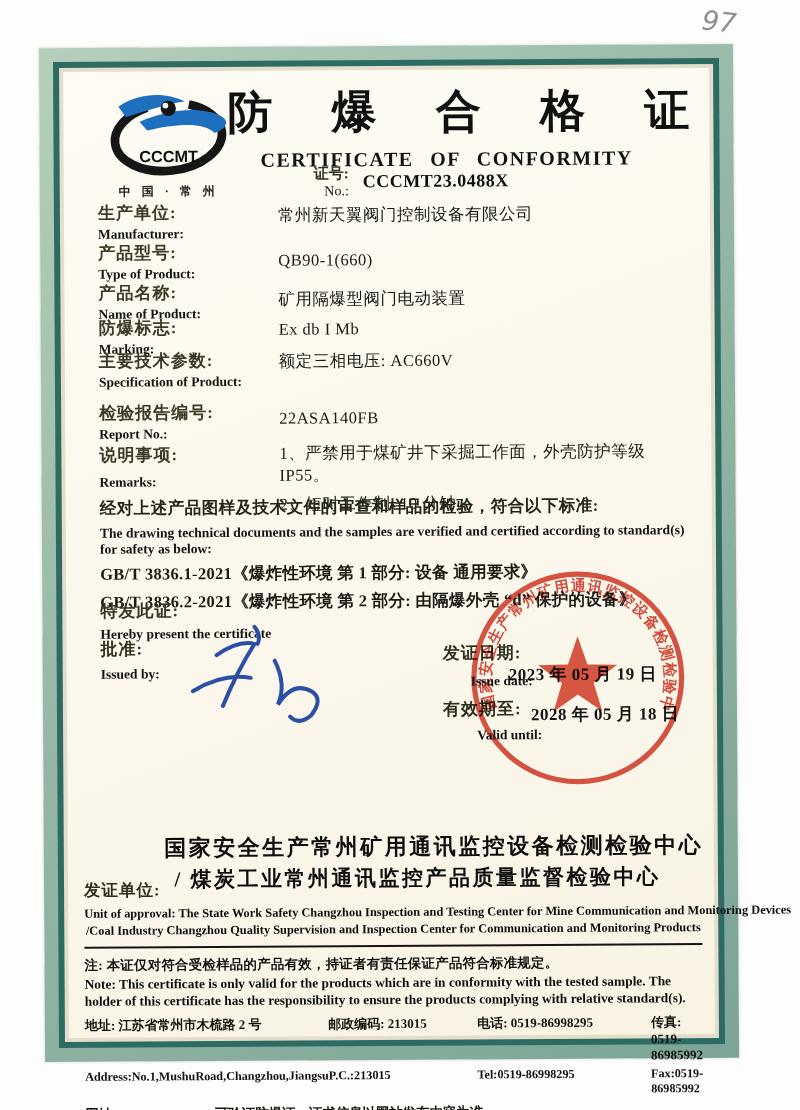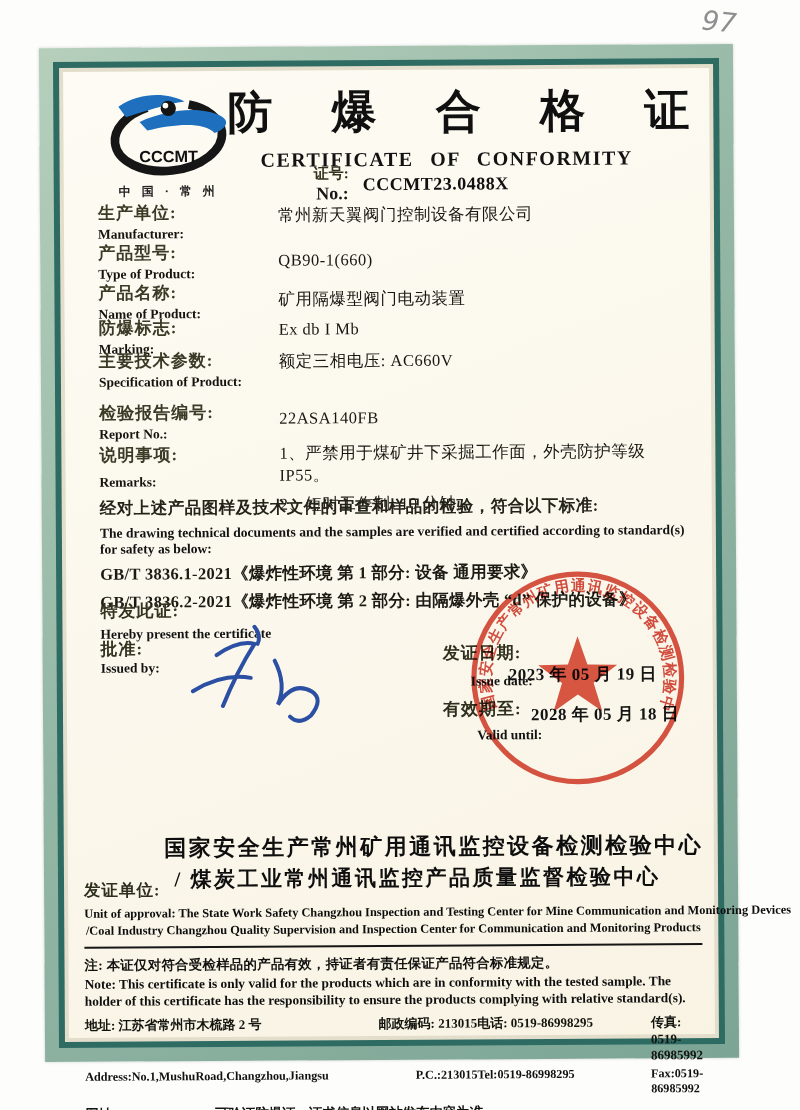--- a/index.html
+++ b/index.html
@@ -19,40 +19,40 @@
   .logo{position:absolute;left:26px;top:14px;width:158px;height:96px;}
   .logo-caption{position:absolute;left:26px;top:112px;width:158px;text-align:center;
     font-size:12px;letter-spacing:4px;font-weight:700;color:#222;}
   .titleblock{position:absolute;left:140px;top:12px;width:486px;text-align:center;}
   .title-zh{font-size:45px;font-weight:600;letter-spacing:24px;color:#101010;white-space:nowrap;
     margin-left:24px;}
   .title-en{font-size:20px;font-weight:600;letter-spacing:1.5px;word-spacing:10px;color:#131313;margin-top:6px;}
   .certno{position:absolute;left:250px;top:94px;width:400px;display:flex;align-items:center;}
   .certno-labels{text-align:right;}
   .certno-zh{font-size:15px;font-weight:600;color:#33331f;}
-  .certno-en{font-size:18px;font-weight:700;color:#161616;}
+  .certno-en{font-size:14px;font-weight:400;color:#161616;}
   .certno-value{font-size:18px;font-weight:600;letter-spacing:.5px;margin-left:14px;color:#101010;}
   
   .frow{position:absolute;left:34px;right:16px;}
   .flabel .zh{font-size:17px;font-weight:600;letter-spacing:1px;color:#3a3a26;}
   .flabel .en{font-size:13.5px;font-weight:600;color:#14140f;margin-top:2px;}
   .fvalue{position:absolute;left:180px;top:4px;font-size:16.5px;color:#181812;letter-spacing:.5px;}
   .fvalue .vline{margin-bottom:7px;}
   
   .standards{position:absolute;left:34px;top:426px;right:14px;}
   .std-zh{font-size:16.5px;font-weight:600;letter-spacing:.5px;color:#23231a;}
   .std-en{font-size:13.6px;font-weight:600;color:#121212;margin-top:6px;}
   .std-item{font-size:16.5px;font-weight:600;color:#1b1b14;margin-top:6px;letter-spacing:.3px;}
   
   .present{position:absolute;left:34px;top:528px;}
   .present .zh{font-size:17px;font-weight:600;letter-spacing:1px;color:#32321f;}
   .present .en{font-size:13.5px;font-weight:600;color:#121212;margin-top:4px;}
   .approve{position:absolute;left:34px;top:566px;}
   .approve .zh{font-size:17px;font-weight:600;letter-spacing:1px;color:#32321f;}
-  .approve .en{font-size:13.5px;font-weight:600;color:#121212;}
+  .approve .en{font-size:13.5px;font-weight:600;color:#121212;margin-top:6px;}
   .signature{position:absolute;left:104px;top:548px;width:185px;height:115px;}
   .dates{position:absolute;left:370px;top:570px;width:270px;z-index:1;}
   .d-zh{font-size:17px;font-weight:600;letter-spacing:1px;color:#2f2f1d;}
   .d-en{font-size:13.5px;font-weight:600;color:#121212;}
   .d-val{font-size:17px;font-weight:600;color:#141414;letter-spacing:.5px;}
   .row-issue-zh{position:absolute;left:6px;top:2px;}
   .row-issue-val{position:absolute;left:72px;top:24px;white-space:nowrap;}
   .row-issue-en{position:absolute;left:34px;top:34px;font-family:Liberation Serif, serif;}
   .row-valid-zh{position:absolute;left:6px;top:58px;}
   .row-valid-val{position:absolute;left:70px;top:64px;white-space:nowrap;margin-left:24px;}
@@ -65,21 +65,21 @@
   .appr-label{font-size:16.5px;font-weight:600;letter-spacing:1px;color:#2e2e1c;padding-top:6px;white-space:nowrap;margin-top:40px;}
   .appr-zh1{font-size:22px;font-weight:700;letter-spacing:2.5px;color:#0e0e0e;white-space:nowrap;margin-left:4px;}
   .appr-zh2{font-size:21px;font-weight:700;letter-spacing:2.5px;color:#0e0e0e;white-space:nowrap;margin-left:14px;margin-top:2px;}
   .appr-en1{font-size:12.4px;font-weight:700;color:#0d0d0d;margin-top:5px;white-space:nowrap;}
   .appr-en2{font-size:12.4px;font-weight:700;color:#0d0d0d;text-align:center;margin-top:2px;white-space:nowrap;}
   .divider{border-top:2.5px solid #161616;margin-top:8px;}
   .note-zh{font-size:13.4px;font-weight:700;color:#121210;margin-top:8px;letter-spacing:.3px;}
   .note-en{font-size:13.4px;font-weight:700;color:#0f0f0f;margin-top:2px;line-height:1.25;}
   .contact-zh{display:flex;margin-top:6px;font-size:13px;font-weight:700;color:#14140f;}
   .contact-en{display:flex;margin-top:3px;font-size:12.2px;font-weight:600;color:#111;}
-  .c1{width:245px;} .c2{width:150px;text-align:right;} .c3{width:175px;} .c4{flex:1;}
+  .c1{width:245px;} .c2{width:150px;} .c3{width:175px;} .c4{flex:1;}
   .web-zh{font-size:13.4px;font-weight:700;color:#13130e;margin-top:6px;}
   svg text{font-family:"Liberation Sans",sans-serif;}
 </style>
 </head>
 <body>
 
 <div class="page">
 
   <div class="corner-note">97</div>
 

